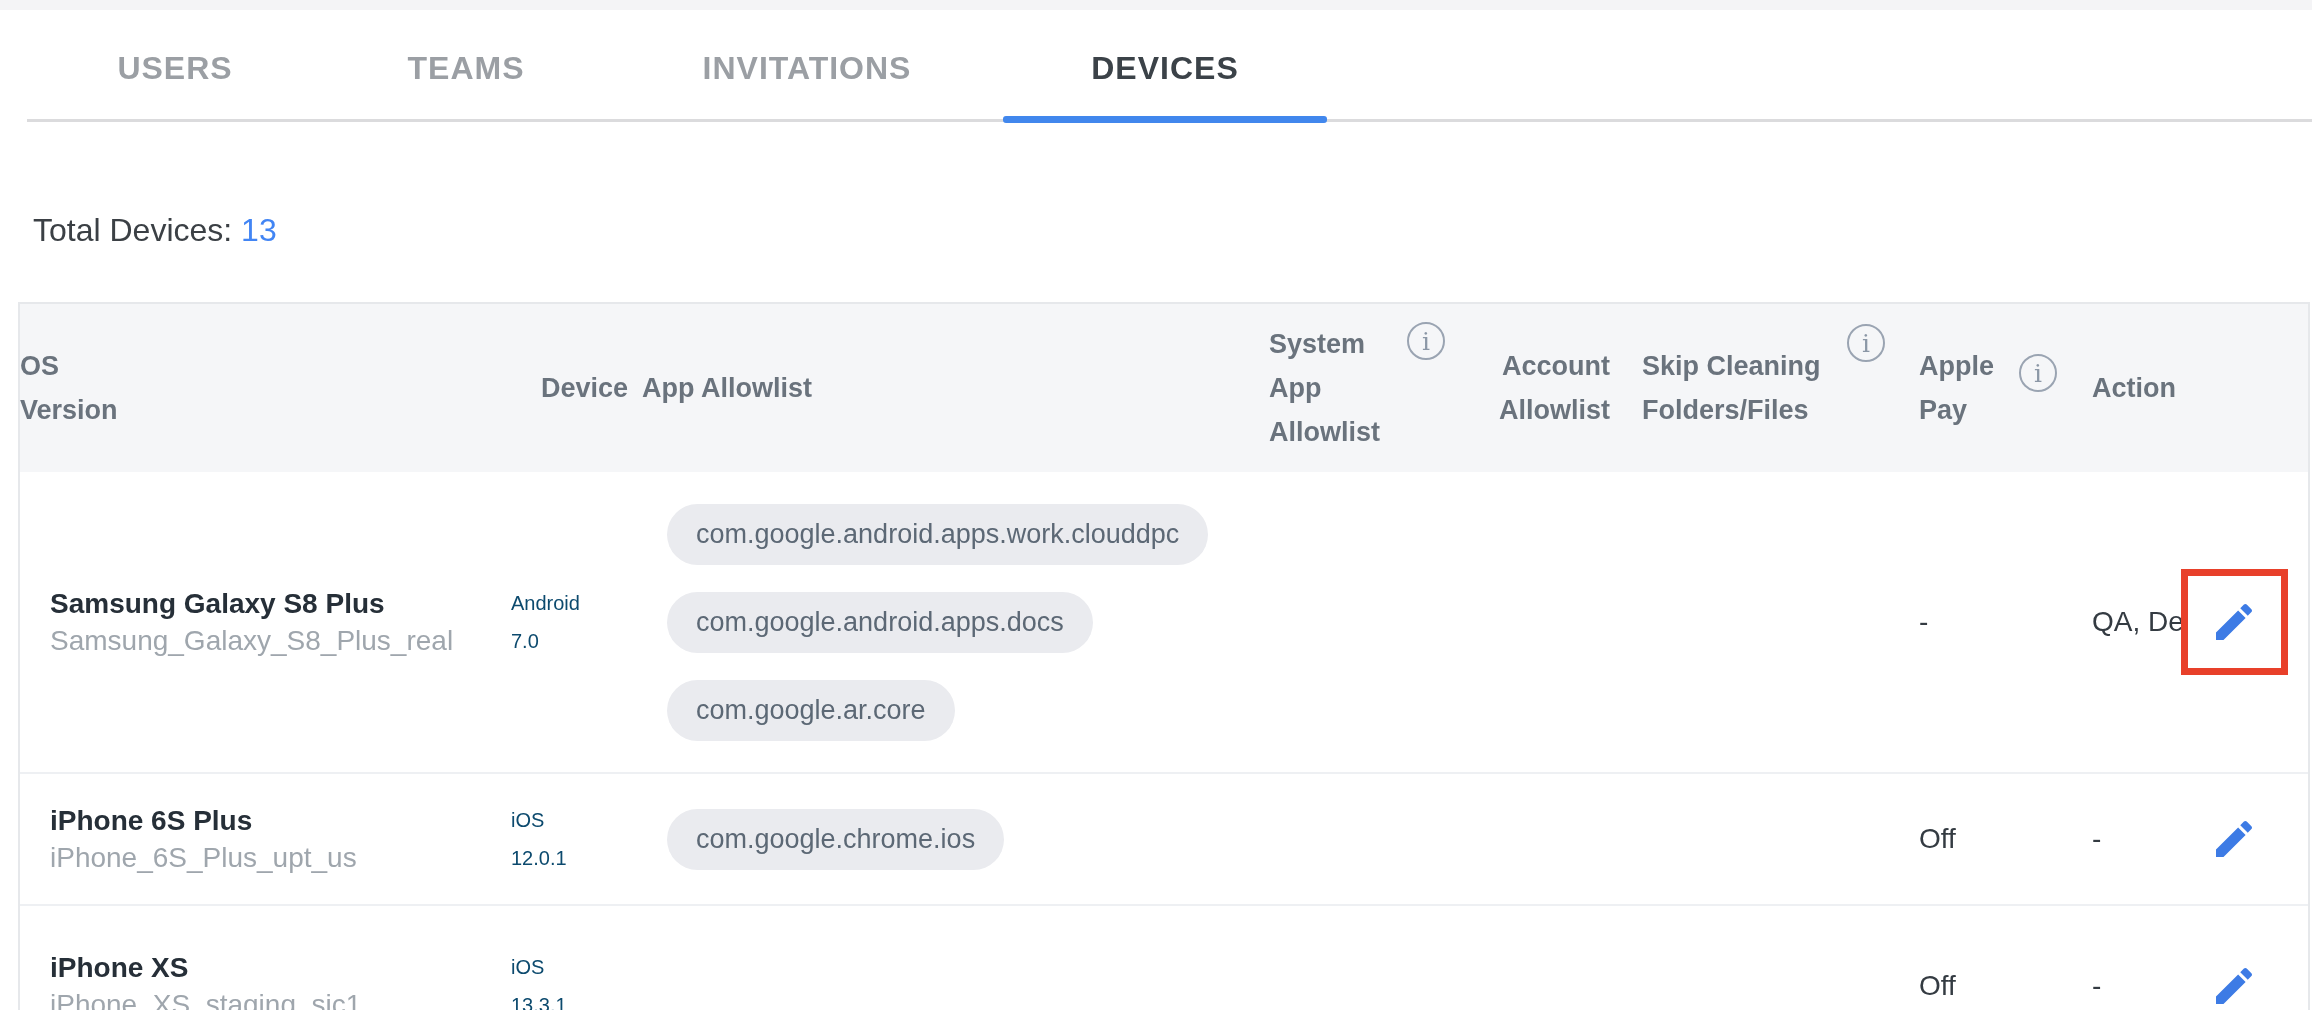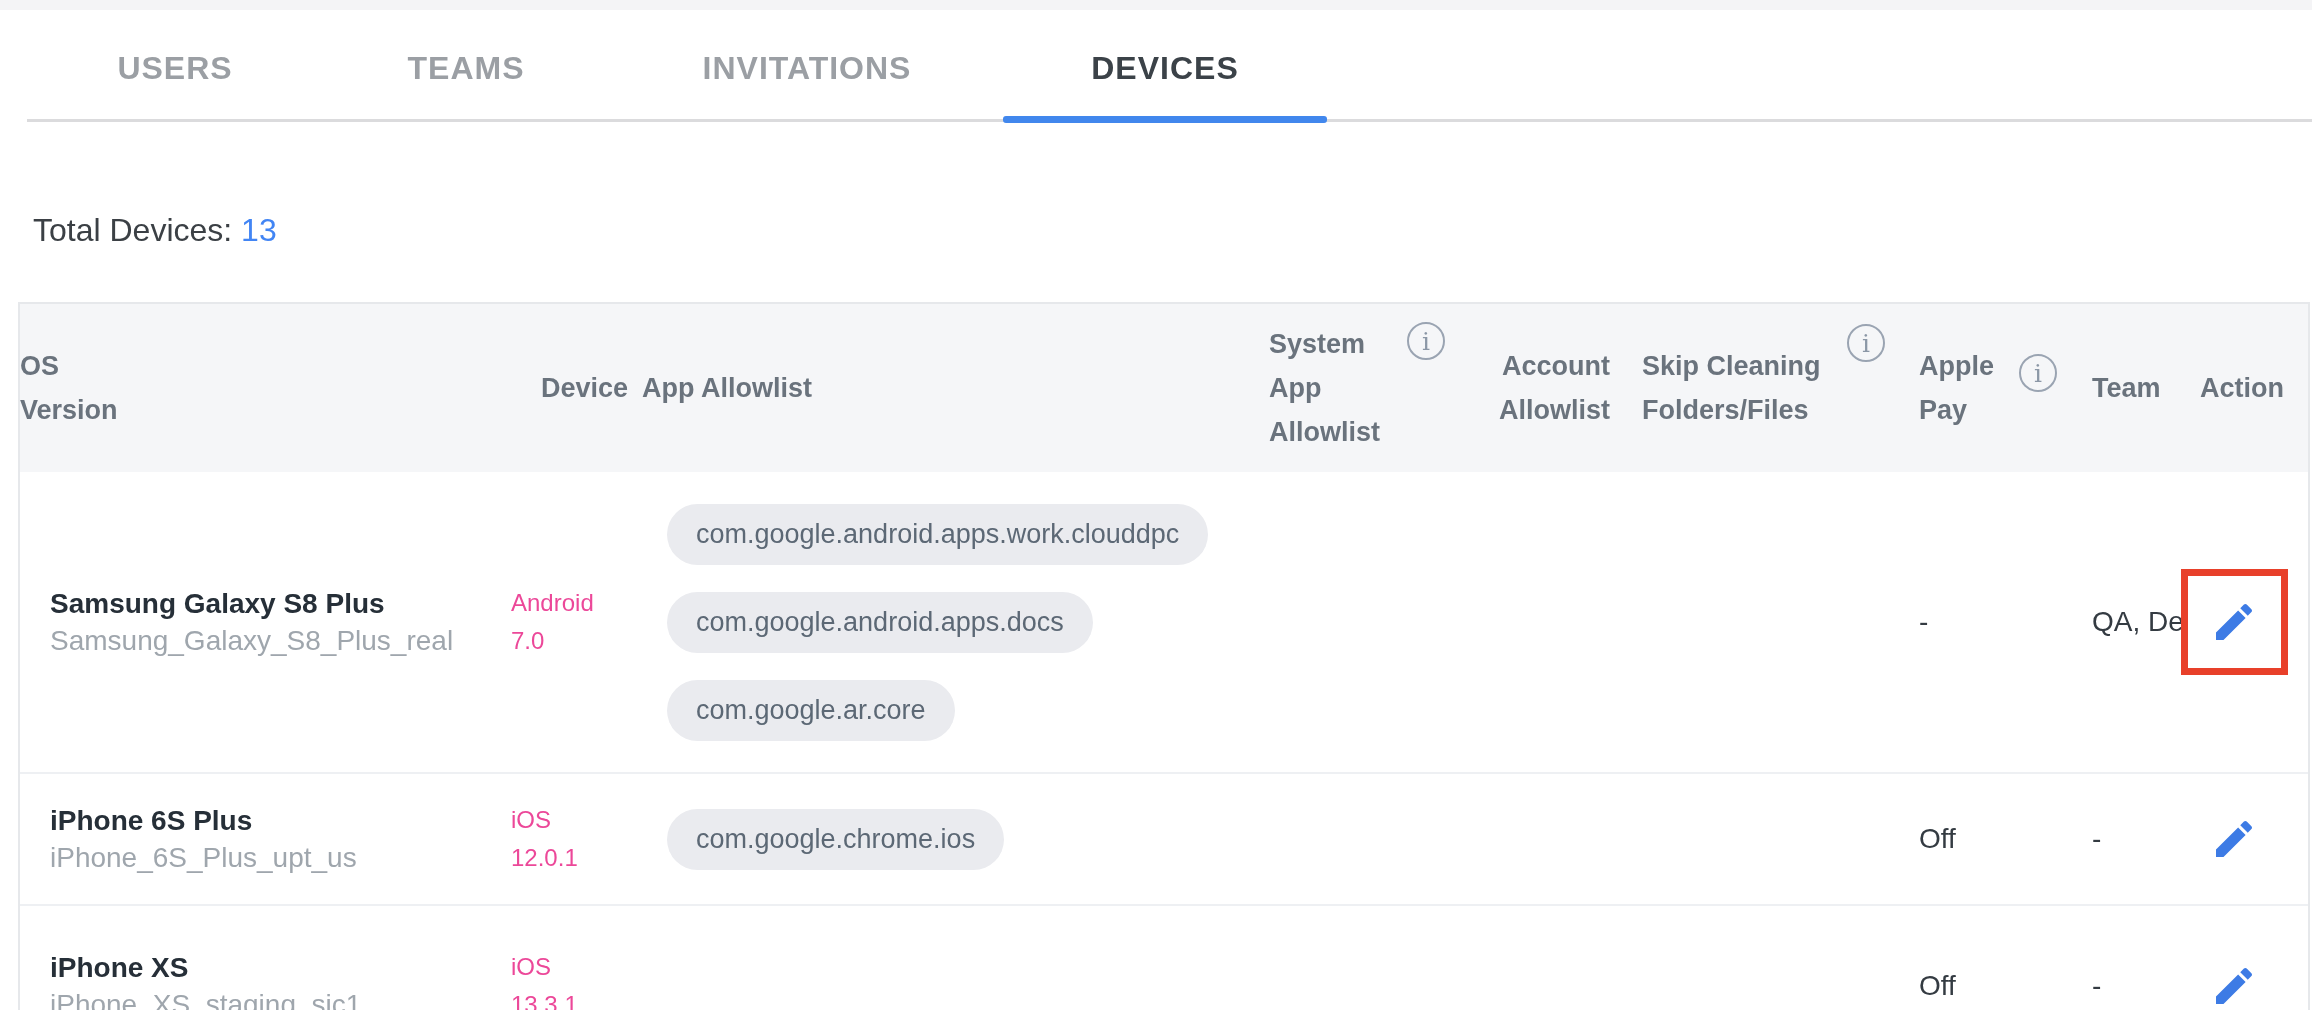--- a/index.html
+++ b/index.html
@@ -57,21 +57,21 @@
 
   .trow{border-top:2px solid #eef0f3;}
   .trow.r0{height:300px;border-top:none;}
   .trow.r1{height:130px;}
   .trow.r2{height:160px;}
   .cell{display:flex;align-items:center;font-size:28px;color:#343b42;}
   .cell.device{flex-direction:column;align-items:flex-start;justify-content:center;padding-left:30px;}
   .device-name{font-weight:bold;font-size:28px;line-height:37px;color:#262f38;white-space:nowrap;}
   .device-id{font-size:28px;line-height:37px;color:#9fa6ad;white-space:nowrap;}
   .cell.os{flex-direction:column;align-items:flex-start;justify-content:center;}
-  .os-line{font-size:24px;line-height:38px;color:#ec4899;white-space:nowrap;}
+  .os-line{font-size:20px;line-height:38px;color:#0c4a6e;white-space:nowrap;}
   .cell.apps{flex-direction:column;align-items:flex-start;justify-content:center;padding-left:25px;gap:27px;}
   .chip{
     background:#eaebef;color:#5c6875;font-size:27px;line-height:27px;
     padding:17px 29px;border-radius:31px;white-space:nowrap;
   }
   .cell.teamcol{line-height:44px;}
   .cell.actioncol{justify-content:center;padding-right:40px;}
   .action-btn{
     background:none;border:none;padding:0;margin:0;cursor:pointer;
     display:flex;align-items:center;justify-content:center;
@@ -120,23 +120,20 @@
       <div class="hcell c4">
         <span class="label">Account Allowlist</span>
       </div>
       <div class="hcell c5">
         <span class="label">Skip Cleaning Folders/Files</span>
         <span class="info-icon">i</span>
       </div>
       <div class="hcell c6">
         <span class="label">Apple Pay</span>
         <span class="info-icon">i</span>
-      </div>
-      <div class="hcell c7">
-        <span class="label">Team</span>
       </div>
       <div class="hcell c8">
         <span class="label">Action</span>
       </div>
     </div>
 
 <div class="grid-row trow r0">
       <div class="cell device">
         <span class="device-name">Samsung Galaxy S8 Plus</span>
         <span class="device-id">Samsung_Galaxy_S8_Plus_real</span>

